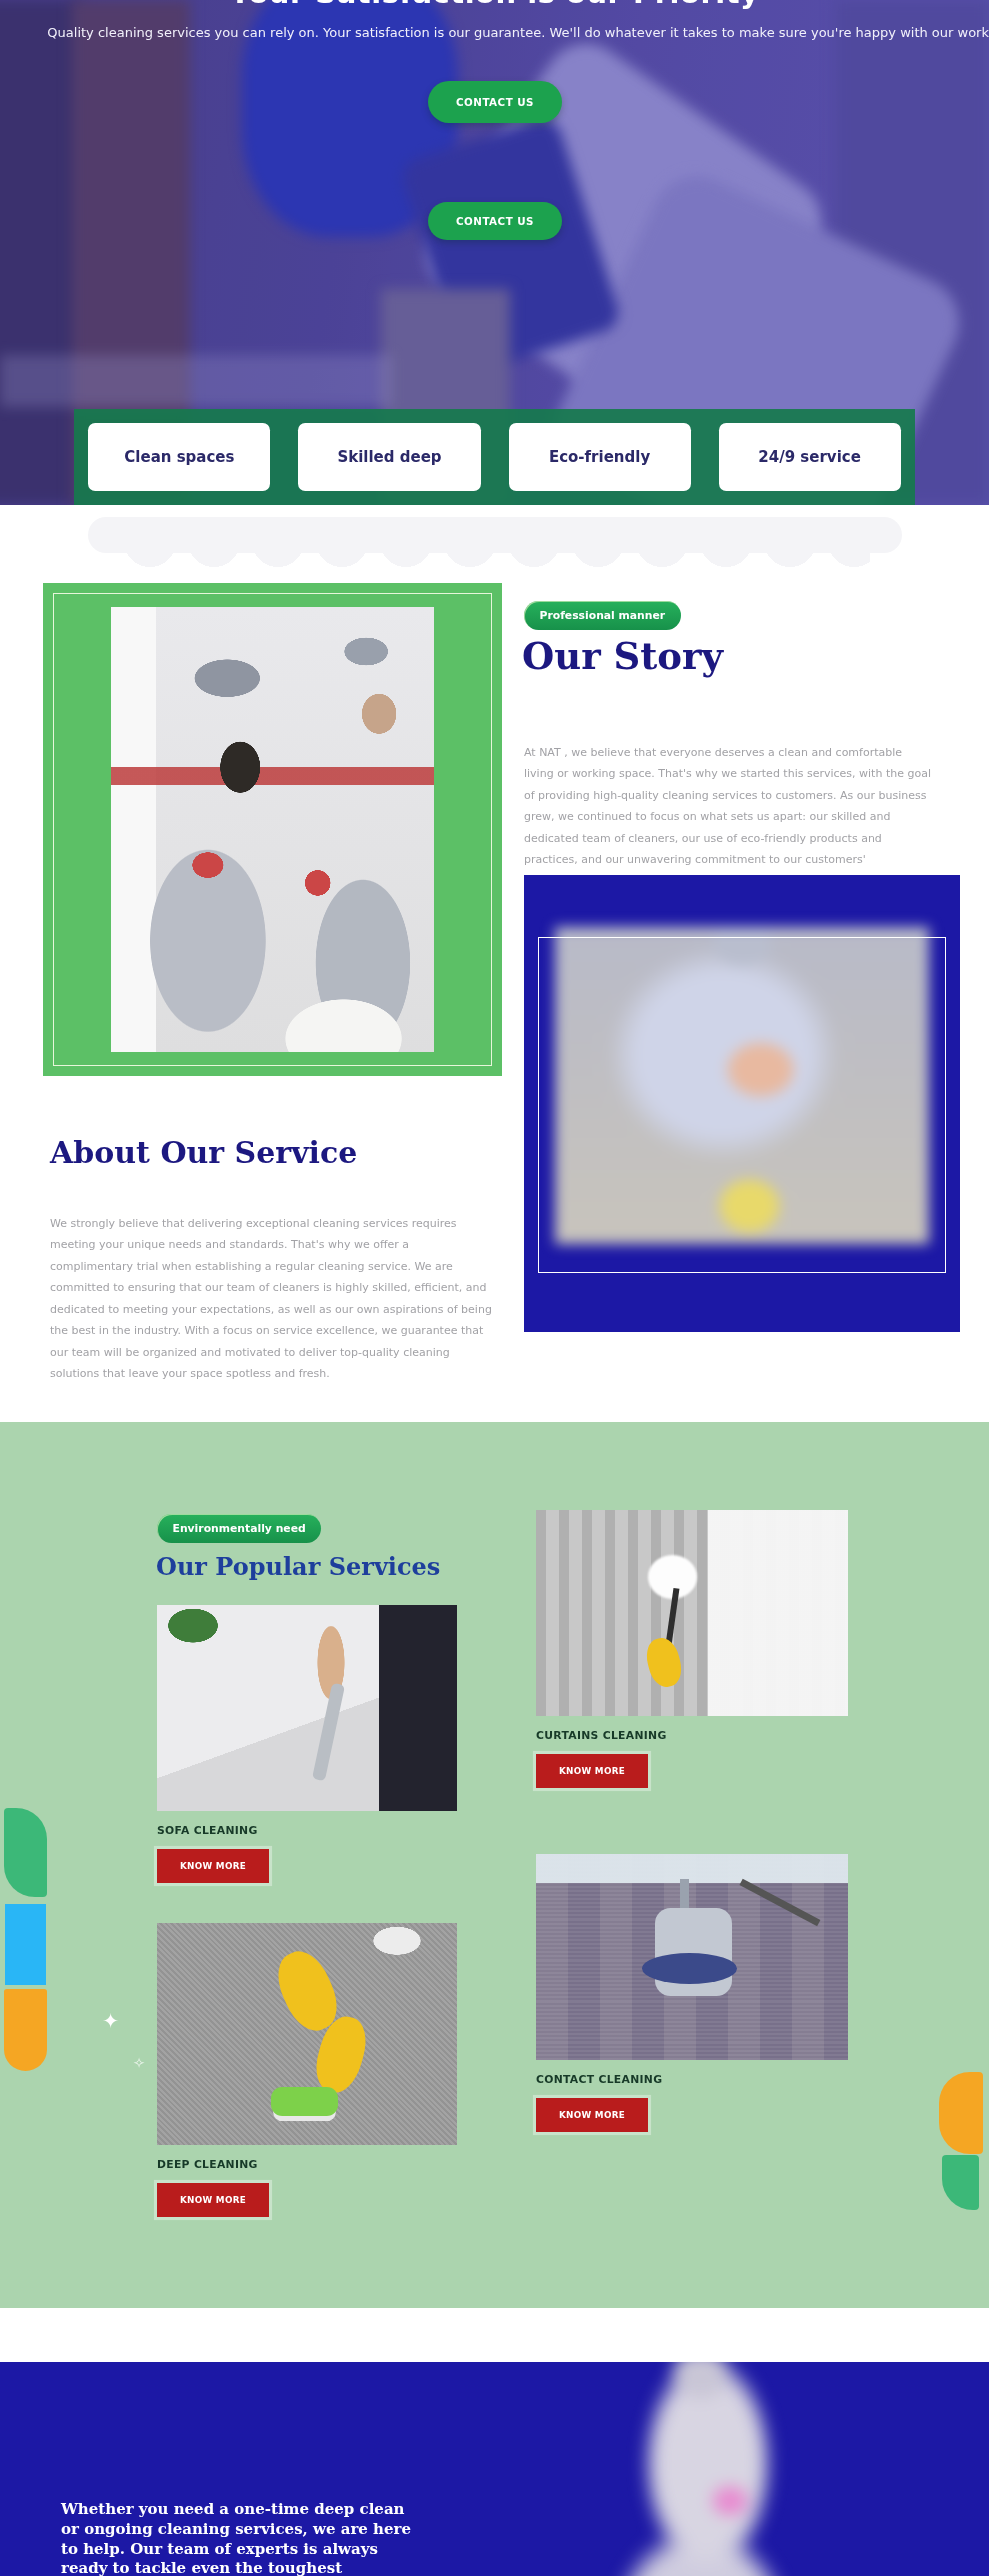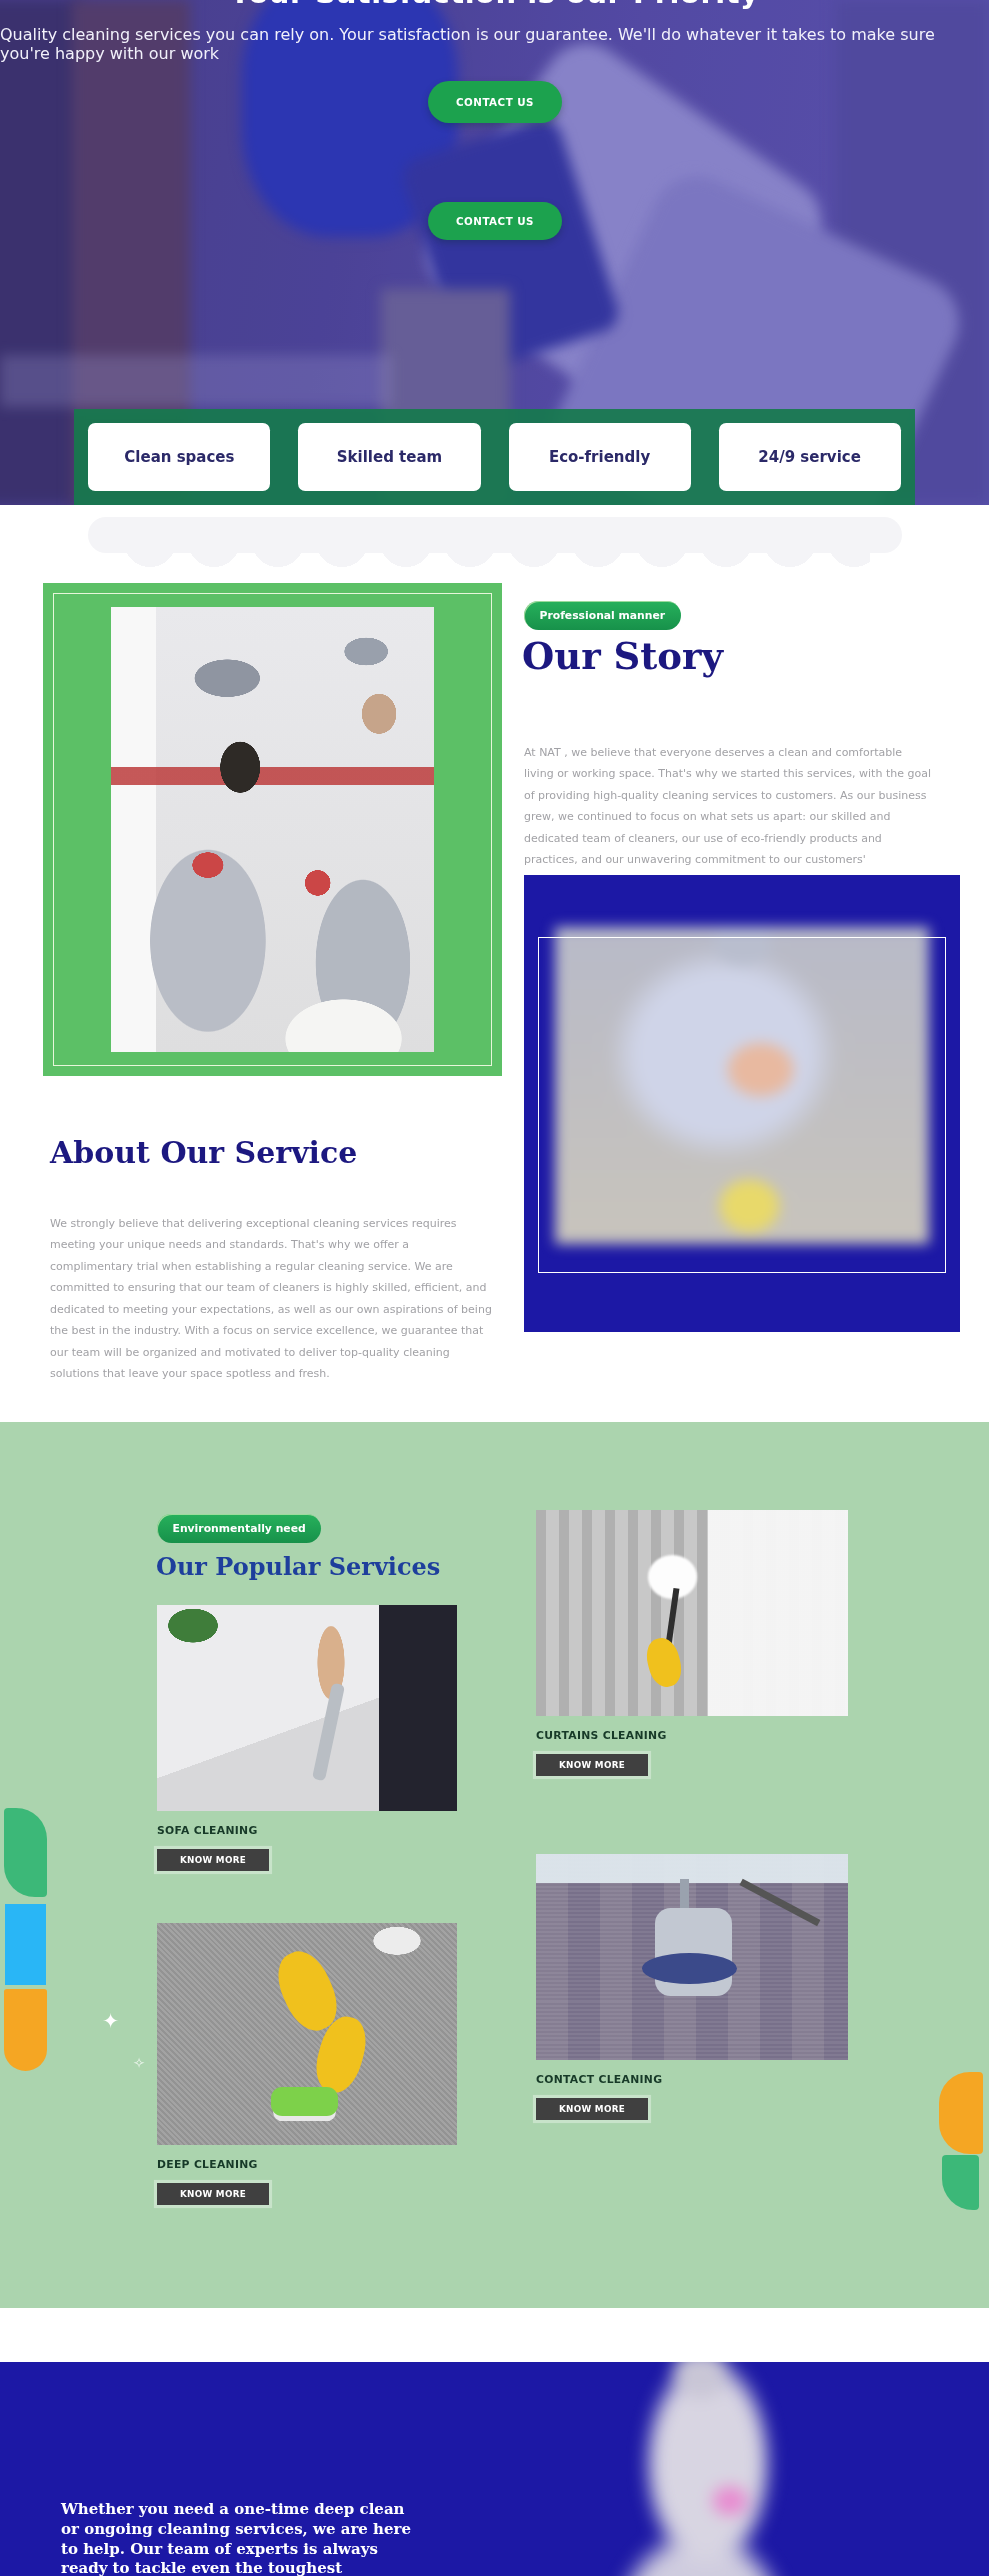--- a/index.html
+++ b/index.html
@@ -16,21 +16,21 @@
   .ha3{left:242px;top:-31px;width:216px;height:268px;background:#2030b8;border-radius:40%;}
   .ha4{left:464px;top:93px;width:319px;height:289px;background:#9a96d6;transform:rotate(35deg);border-radius:41px;}
   .ha5{left:592px;top:216px;width:330px;height:319px;background:#8a86cc;transform:rotate(25deg);border-radius:46px;}
   .ha6{left:428px;top:134px;width:165px;height:222px;background:#2a2f9e;transform:rotate(-18deg);border-radius:20.6px;}
   .ha7{left:381px;top:289px;width:129px;height:216px;background:#6e6694;filter:blur(2.6px);}
   .ha8{left:0;top:355px;width:392px;height:52px;background:rgba(180,175,220,0.30);}
   .ha9{left:835px;top:0;width:155px;height:505px;background:#514a9e;}
   .hero-tint{position:absolute;inset:0;background:rgba(80,70,160,0.25);}
   .hero-title{position:absolute;top:-20.6px;left:0;width:989px;text-align:center;color:#fff;
               font-size:29px;font-weight:bold;line-height:1;letter-spacing:0.5px;}
-  .hero-sub{position:absolute;top:25px;left:0;width:989px;text-align:left;color:#f2f1fb;font-size:16px;}
+  .hero-sub{position:absolute;top:25px;left:0;width:989px;text-align:right;color:#f2f1fb;font-size:13px;}
   .pill-btn{position:absolute;left:428px;width:134px;height:42px;border-radius:21.6px;background:#1ca24e;border:none;
             color:#fff;font-size:10.3px;font-weight:bold;letter-spacing:0.5px;cursor:pointer;
             font-family:"DejaVu Sans",sans-serif;box-shadow:0 3.1px 7.2px rgba(0,40,20,.25);}
   .contact-1{top:81px;}
   .contact-2{top:202px;height:38px;}
   .feature-strip{position:absolute;left:74px;bottom:0;width:841px;height:96px;background:rgba(22,122,77,0.92);
                  display:flex;align-items:center;gap:28px;padding:0 14.4px;box-sizing:border-box;}
   .feature-card{flex:1;height:68px;background:#fff;border-radius:7.2px;display:flex;align-items:center;
                 justify-content:center;font-size:15px;font-weight:bold;color:#2b2968;}
 
@@ -76,21 +76,21 @@
   .about-h{left:50px;top:630px;font-size:30px;}
   .about-p{left:50px;top:697px;width:443px;}
 
   
   .services{top:1422px;height:886px;background:#abd4ae;}
   .svc-badge{left:157px;top:92px;}
   .services-h{left:156px;top:130px;font-size:24px;color:#1e3f9c;}
   .svc{position:absolute;}
   .svc-img{width:100%;background-color:#ccc;}
   .svc-label{margin-top:13.4px;font-size:10.8px;font-weight:bold;color:#173a28;letter-spacing:0.3px;}
-  .rect-btn{display:block;margin-top:11.3px;width:112px;height:22px;background:#404040;border:none;color:#fff;
+  .rect-btn{display:block;margin-top:11.3px;width:112px;height:34px;background:#b91c1c;border:none;color:#fff;
             font-size:8.8px;font-weight:bold;letter-spacing:0.3px;cursor:pointer;font-family:"DejaVu Sans",sans-serif;
             box-shadow:0 0 0 3.1px rgba(255,255,255,0.35);}
   #svc-sofa{left:157px;top:183px;width:300px;}
   #svc-sofa .svc-img{height:206px;}
   #svc-curtains{left:536px;top:88px;width:312px;}
   #svc-curtains .svc-img{height:206px;}
   #svc-deep{left:157px;top:501px;width:300px;}
   #svc-deep .svc-img{height:222px;}
   #svc-carpet{left:536px;top:432px;width:312px;}
   #svc-carpet .svc-img{height:206px;}
@@ -163,21 +163,21 @@
         <div class="ha7"></div>
         <div class="ha8"></div>
     </div>
     <div class="hero-tint"></div>
     <div class="hero-title">Your Satisfaction is our Priority</div>
     <div class="hero-sub">Quality cleaning services you can rely on. Your satisfaction is our guarantee. We'll do whatever it takes to make sure you're happy with our work</div>
     <button class="pill-btn contact-1">CONTACT US</button>
     <button class="pill-btn contact-2">CONTACT US</button>
     <div class="feature-strip">
       <div class="feature-card">Clean spaces</div>
-      <div class="feature-card">Skilled team</div>
+      <div class="feature-card">Skilled deep</div>
       <div class="feature-card">Eco-friendly</div>
       <div class="feature-card">24/9 service</div>
     </div>
   </section>
 
   <section class="story">
     <div class="cloud abs"></div>
     <div class="cloud-bumps abs"></div>
     <div class="green-panel abs">
       <div class="team-photo"></div>

